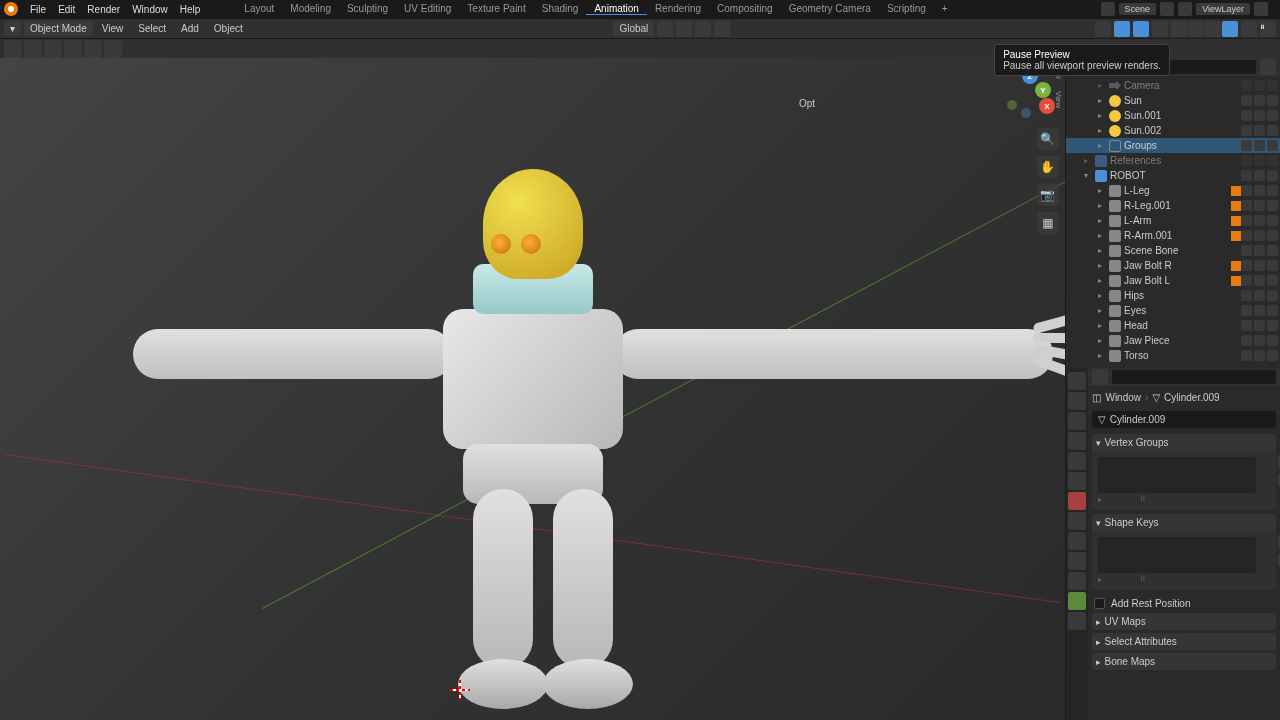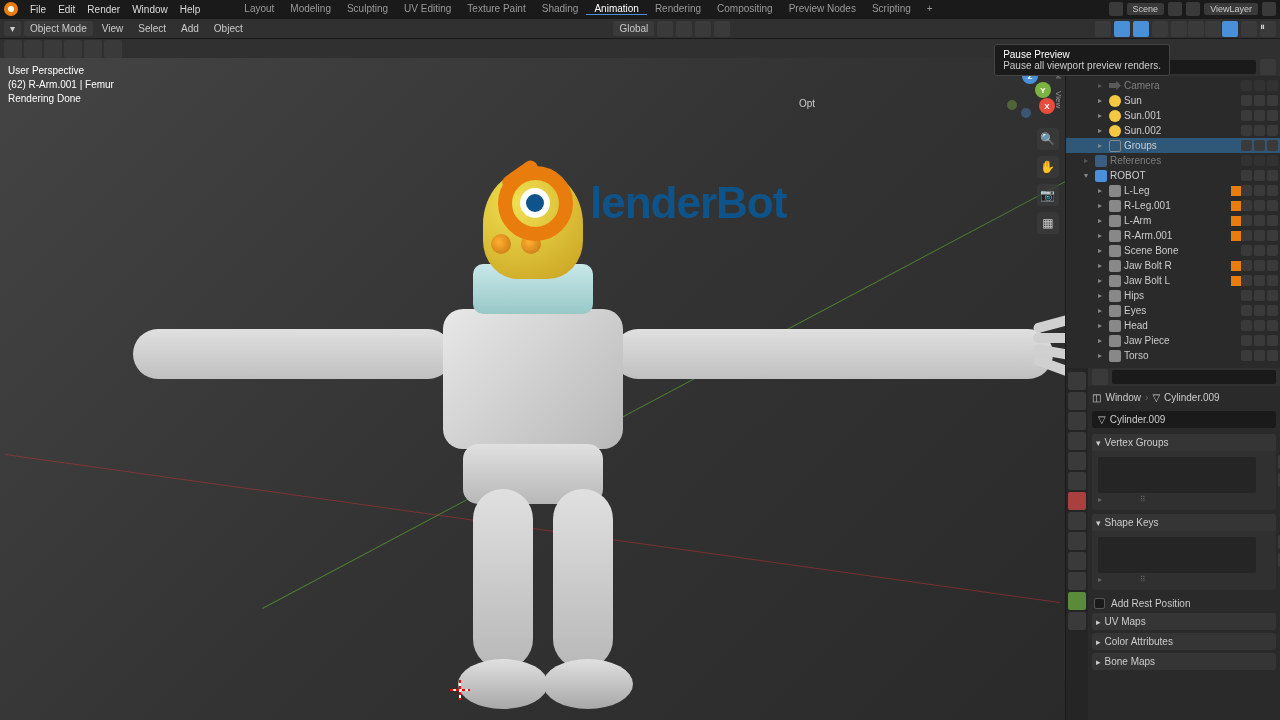--- a/index.html
+++ b/index.html
@@ -7,21 +7,21 @@
 
 
 .topbar { height: 18px; background: #1a1a1a; display: flex; align-items: center; font-size: 10px; color: #ddd; }
 .topbar-left { display: flex; align-items: center; padding-left: 4px; }
 .blender-icon { width: 14px; height: 14px; background: #e87d0d; border-radius: 50%; margin-right: 6px; display: flex; align-items: center; justify-content: center; }
 .blender-icon::after { content: ''; width: 6px; height: 6px; background: #fff; border-radius: 50%; }
 .menu-item { padding: 0 6px; cursor: pointer; }
 .workspace-tabs { display: flex; margin-left: 30px; }
 .workspace-tab { padding: 0 8px; cursor: pointer; color: #999; }
 .workspace-tab.active { color: #fff; border-bottom: 1px solid #4a90d9; }
-.topbar-right { margin-left: auto; display: flex; align-items: center; gap: 4px; padding-right: 4px; }
+.topbar-right { margin-left: auto; display: flex; align-items: center; gap: 4px; padding-right: 12px; }
 .scene-field { background: #3a3a3a; padding: 1px 6px; border-radius: 2px; font-size: 9px; color: #ccc; }
 .tb-icon { width: 14px; height: 14px; background: #3a3a3a; border-radius: 2px; }
 
 
 .headerbar { height: 20px; background: #303030; display: flex; align-items: center; font-size: 10px; color: #ccc; border-top: 1px solid #1a1a1a; }
 .hb-section { display: flex; align-items: center; gap: 3px; padding: 0 4px; }
 .hb-dropdown { background: #3a3a3a; padding: 2px 6px; border-radius: 2px; display: flex; align-items: center; gap: 3px; }
 .hb-btn { width: 16px; height: 16px; background: #3a3a3a; border-radius: 2px; }
 .hb-btn.active { background: #4a90d9; }
 .shading-group { display: flex; gap: 1px; margin-left: auto; }
@@ -158,21 +158,21 @@
     <div class="workspace-tabs">
       <div class="workspace-tab">Layout</div>
       <div class="workspace-tab">Modeling</div>
       <div class="workspace-tab">Sculpting</div>
       <div class="workspace-tab">UV Editing</div>
       <div class="workspace-tab">Texture Paint</div>
       <div class="workspace-tab">Shading</div>
       <div class="workspace-tab active">Animation</div>
       <div class="workspace-tab">Rendering</div>
       <div class="workspace-tab">Compositing</div>
-      <div class="workspace-tab">Preview Nodes</div>
+      <div class="workspace-tab">Geometry Camera</div>
       <div class="workspace-tab">Scripting</div>
       <div class="workspace-tab">+</div>
     </div>
   </div>
   <div class="topbar-right">
     <div class="tb-icon"></div>
     <div class="scene-field">Scene</div>
     <div class="tb-icon"></div>
     <div class="tb-icon"></div>
     <div class="scene-field">ViewLayer</div>
@@ -226,25 +226,20 @@
   <div>Pause all viewport preview renders.</div>
 </div>
 
 <div class="main">
 
   <div class="viewport">
     <div class="opt-text">Opt</div>
     <div class="gridline gl-x"></div>
     <div class="gridline gl-y"></div>
 
-    <div class="vp-text">
-      <div>User Perspective</div>
-      <div>(62) R-Arm.001 | Femur</div>
-      <div>Rendering Done</div>
-    </div>
 
     <div class="vp-tabs">
       <div class="vp-tab">Tool</div>
       <div class="vp-tab">View</div>
     </div>
 
     <div class="gizmo">
       <div class="gizmo-axis gizmo-z">Z</div>
       <div class="gizmo-axis gizmo-y">Y</div>
       <div class="gizmo-axis gizmo-x">X</div>
@@ -274,28 +269,20 @@
         <div class="robot-eye l"></div>
         <div class="robot-eye r"></div>
       </div>
       <div class="robot-hip"></div>
       <div class="robot-leg l"></div>
       <div class="robot-leg r"></div>
       <div class="robot-foot l"></div>
       <div class="robot-foot r"></div>
     </div>
 
-    <div class="logo-area">
-      <div class="logo-b">
-        <div class="logo-b-arm"></div>
-        <div class="logo-b-outer"></div>
-        <div class="logo-b-inner"></div>
-      </div>
-      <div class="logo-text">lenderBot</div>
-    </div>
 
     <div class="cursor3d"></div>
   </div>
 
   <div class="right-panel">
 
     <div class="outliner">
       <div class="outliner-header">
         <div class="hb-btn"></div>
         <div class="outliner-search"></div>
@@ -583,21 +570,21 @@
           <div class="checkbox"></div>
           <span>Add Rest Position</span>
         </div>
 
         <div class="prop-section-head" style="border-radius:3px;margin-bottom:3px">
           <span class="chevron">▸</span>
           <span>UV Maps</span>
         </div>
         <div class="prop-section-head" style="border-radius:3px;margin-bottom:3px">
           <span class="chevron">▸</span>
-          <span>Color Attributes</span>
+          <span>Select Attributes</span>
         </div>
         <div class="prop-section-head" style="border-radius:3px">
           <span class="chevron">▸</span>
           <span>Bone Maps</span>
         </div>
       </div>
     </div>
   </div>
 </div>
 

